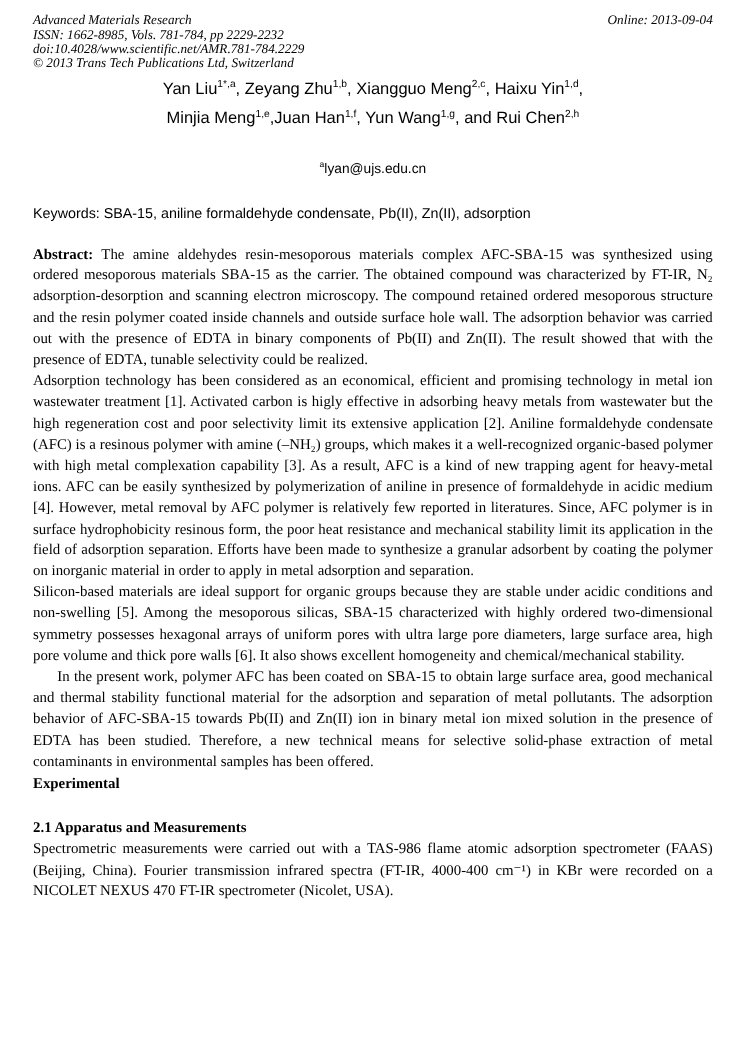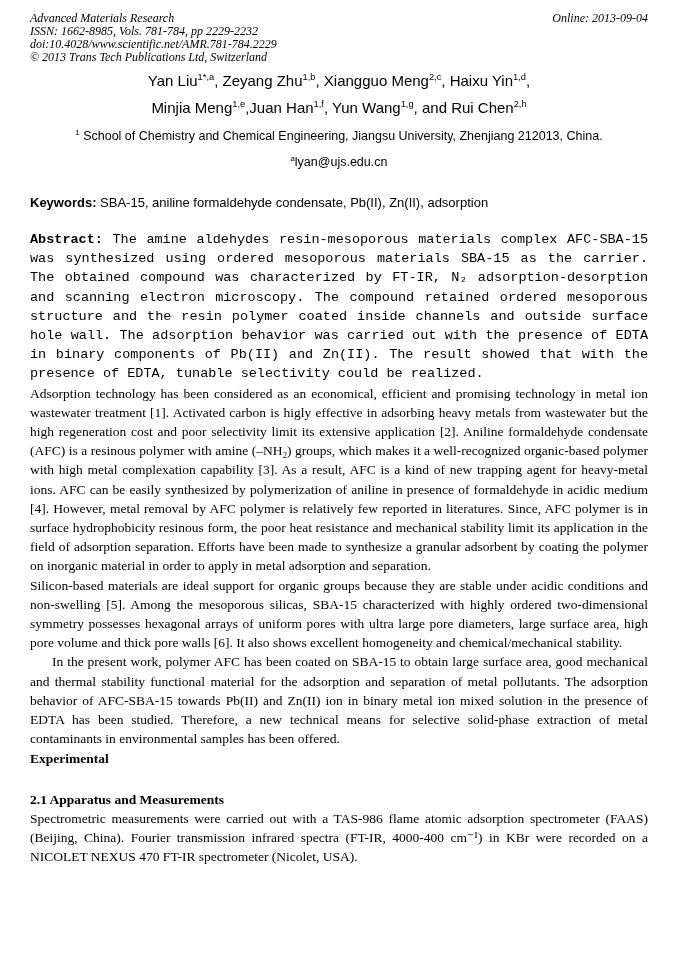--- a/index.html
+++ b/index.html
@@ -56,39 +56,39 @@
 
   
   .aff, .email {
     font-family: "Liberation Sans", "DejaVu Sans", sans-serif;
     font-size: 12.5px;
     line-height: 16px;
     text-align: center;
   }
   .aff-1 { margin-top: 7px; }
   .aff-2 { margin-top: 6px; max-width: 592px; margin-left: auto; margin-right: auto; }
-  .email { margin-top: 10px; }
+  .email { margin-top: 24px; }
 
   
   .keywords {
     font-family: "Liberation Sans", "DejaVu Sans", sans-serif;
     font-size: 13px;
     line-height: 16px;
     margin-top: 25px;
   }
-  .keywords b { font-weight: bold; }
+  .keywords b { font-weight: normal; }
 
   
   .body-par {
     font-size: 13.5px;
     line-height: 19.2px;
     text-align: justify;
     margin: 0;
   }
-  .abstract { margin-top: 19px; font-family: Liberation Mono, monospace; }
+  .abstract { margin-top: 19px; }
   .sec-heading {
     font-size: 13.5px;
     font-weight: bold;
     line-height: 19.2px;
     margin: 0;
   }
   .heading-intro { margin-top: 24px; margin-bottom: 7px; }
   .heading-exp { margin-top: 1px; }
   .heading-sub { margin-top: 21px; }
   .indent-first { text-indent: 22px; }
@@ -107,21 +107,20 @@
     </div>
     <div class="hdr-right">Online: 2013-09-04</div>
   </div>
 
 
   <div class="authors">
     <div><span>Yan Liu</span><sup>1*,a</sup><span>, </span><span>Zeyang Zhu</span><sup>1,b</sup><span>, </span><span>Xiangguo Meng</span><sup>2,c</sup><span>, </span><span>Haixu Yin</span><sup>1,d</sup><span>,</span></div>
     <div><span>Minjia Meng</span><sup>1,e</sup><span>,</span><span>Juan Han</span><sup>1,f</sup><span>, </span><span>Yun Wang</span><sup>1,g</sup><span>, and </span><span>Rui Chen</span><sup>2,h</sup><span></span></div>
   </div>
 
-  <div class="aff aff-1"><sup>1</sup><span> School of Chemistry and Chemical Engineering, Jiangsu University, Zhenjiang 212013, China.</span></div>
 
   <div class="email"><sup>a</sup><span>lyan@ujs.edu.cn</span></div>
 
   <div class="keywords"><b>Keywords:</b><span> SBA-15, aniline formaldehyde condensate, Pb(II), Zn(II), adsorption</span></div>
 
   <p class="body-par abstract"><b>Abstract:</b><span> The amine aldehydes resin-mesoporous materials complex AFC-SBA-15 was synthesized using ordered mesoporous materials SBA-15 as the carrier. The obtained compound was characterized by FT-IR, N₂ adsorption-desorption and scanning electron microscopy. The compound retained ordered mesoporous structure and the resin polymer coated inside channels and outside surface hole wall. The adsorption behavior was carried out with the presence of EDTA in binary components of Pb(II) and Zn(II). The result showed that with the presence of EDTA, tunable selectivity could be realized.</span></p>
 
   <p class="body-par">Adsorption technology has been considered as an economical, efficient and promising technology in metal ion wastewater treatment [1]. Activated carbon is higly effective in adsorbing heavy metals from wastewater but the high regeneration cost and poor selectivity limit its extensive application [2]. Aniline formaldehyde condensate (AFC) is a resinous polymer with amine (–NH₂) groups, which makes it a well-recognized organic-based polymer with high metal complexation capability [3]. As a result, AFC is a kind of new trapping agent for heavy-metal ions. AFC can be easily synthesized by polymerization of aniline in presence of formaldehyde in acidic medium [4]. However, metal removal by AFC polymer is relatively few reported in literatures. Since, AFC polymer is in surface hydrophobicity resinous form, the poor heat resistance and mechanical stability limit its application in the field of adsorption separation. Efforts have been made to synthesize a granular adsorbent by coating the polymer on inorganic material in order to apply in metal adsorption and separation.</p>
   <p class="body-par">Silicon-based materials are ideal support for organic groups because they are stable under acidic conditions and non-swelling [5]. Among the mesoporous silicas, SBA-15 characterized with highly ordered two-dimensional symmetry possesses hexagonal arrays of uniform pores with ultra large pore diameters, large surface area, high pore volume and thick pore walls [6]. It also shows excellent homogeneity and chemical/mechanical stability.</p>
   <p class="body-par indent-first">In the present work, polymer AFC has been coated on SBA-15 to obtain large surface area, good mechanical and thermal stability functional material for the adsorption and separation of metal pollutants. The adsorption behavior of AFC-SBA-15 towards Pb(II) and Zn(II) ion in binary metal ion mixed solution in the presence of EDTA has been studied. Therefore, a new technical means for selective solid-phase extraction of metal contaminants in environmental samples has been offered.</p>

